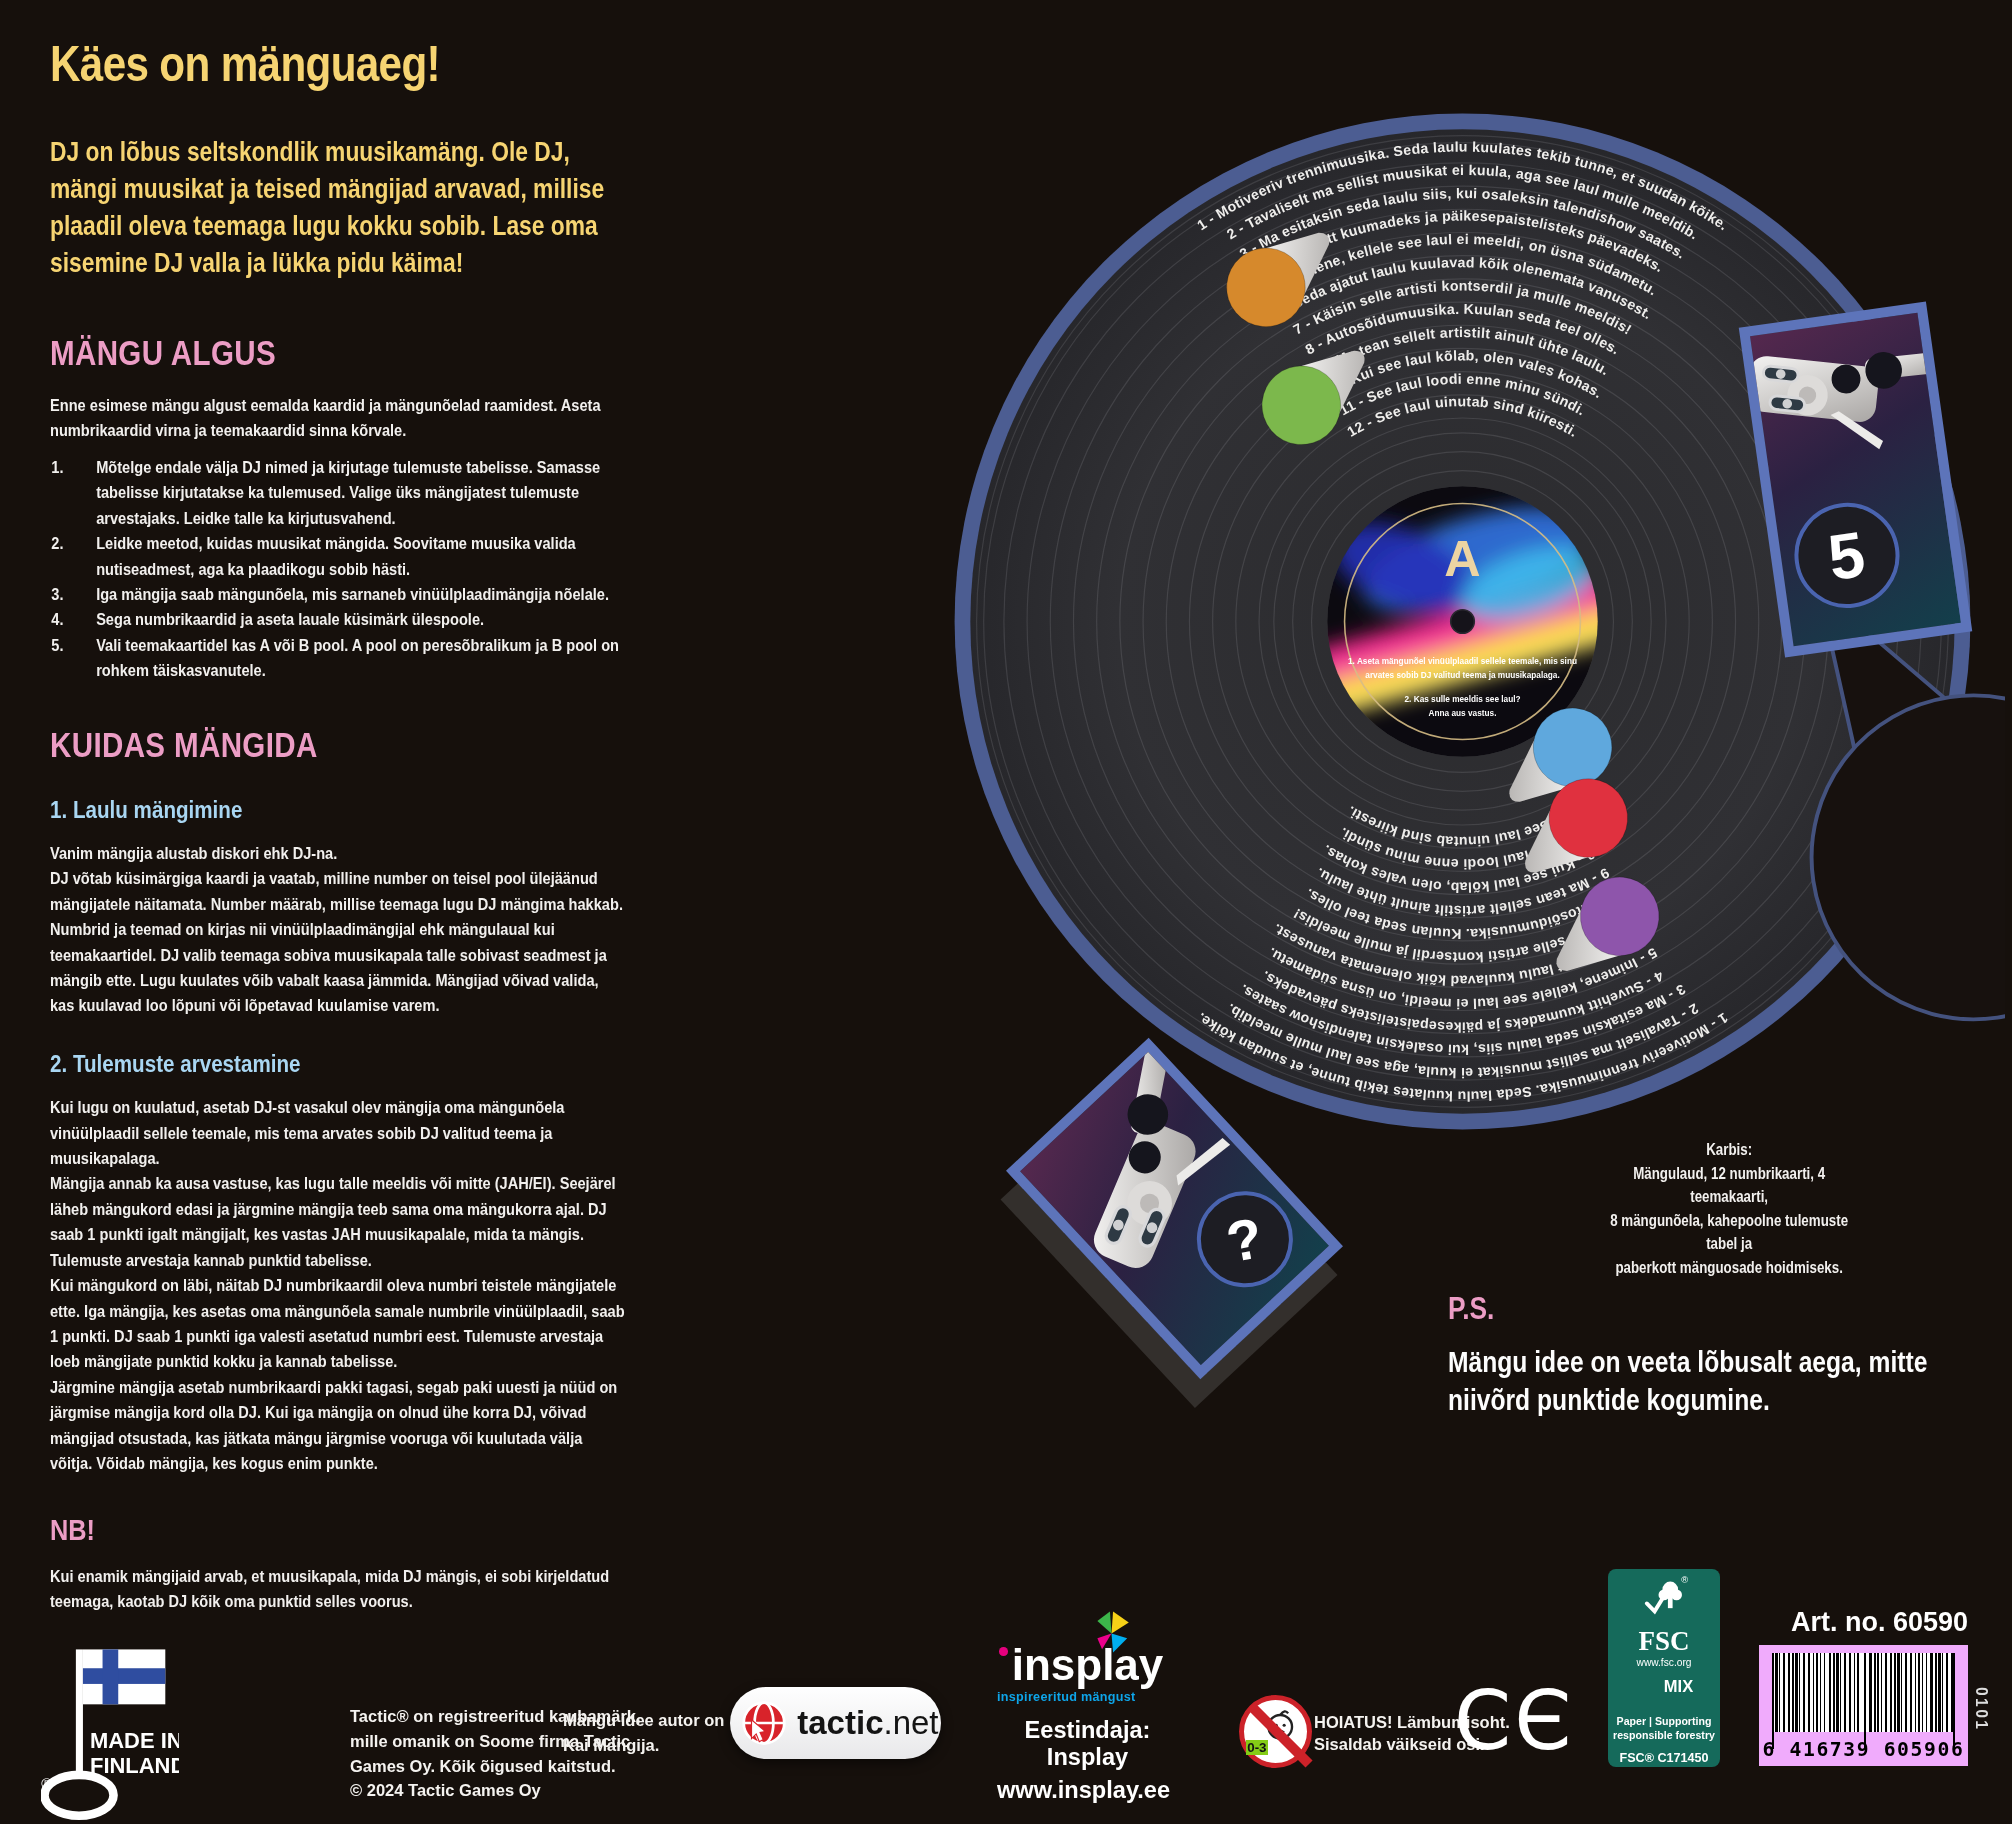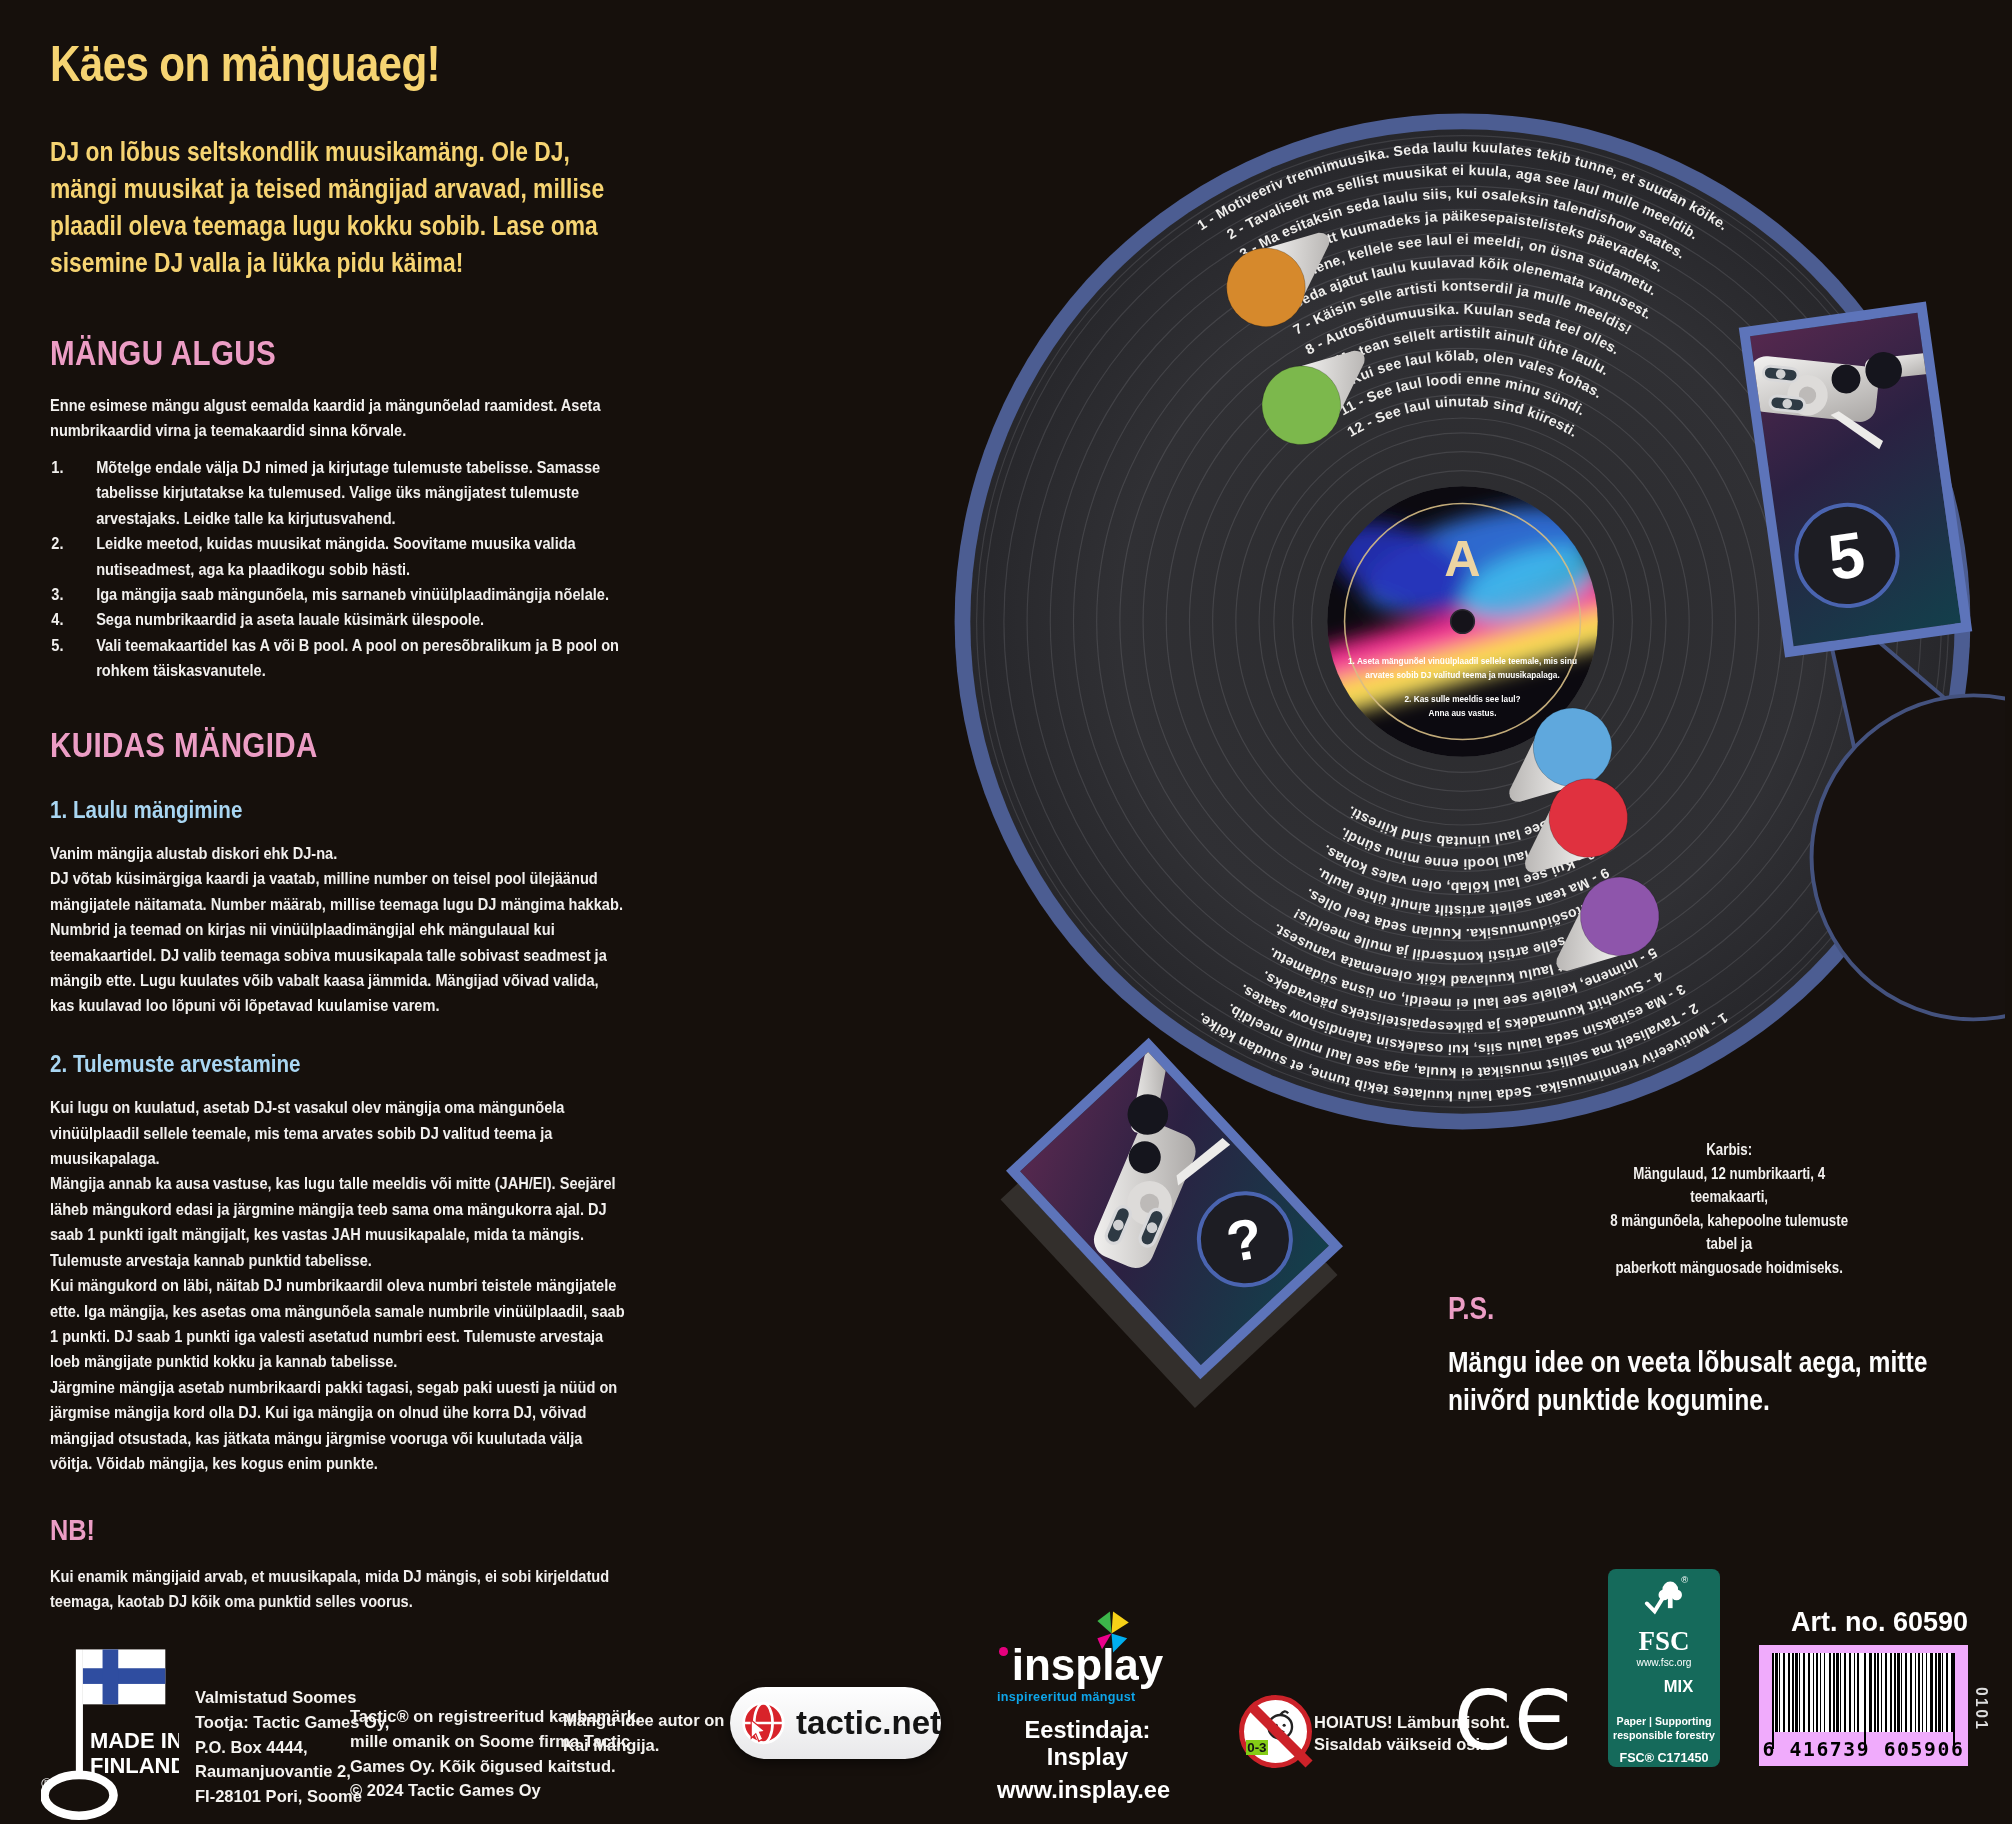--- a/index.html
+++ b/index.html
@@ -52,21 +52,21 @@
   #card-question .hs{left:-7.9px;top:4.7px;width:236px;height:171px;transform:rotate(-24deg);}
 
   
   .abs{position:absolute;}
   .fcol{font-size:16.5px;font-weight:700;line-height:1.5;color:#f5f3f0;}
   .tactic-pill{left:730px;top:1687px;width:211px;height:72px;border-radius:36px;
       background:linear-gradient(#ffffff,#e8e8ea);display:flex;align-items:center;
       box-shadow:0 3.9px 11px rgba(0,0,0,.5);}
   .tactic-pill .wordmark{margin-left:7.9px;font-size:33px;color:#141414;}
   .tactic-pill .brand{font-weight:800;}
-  .tactic-pill .suffix{font-weight:700;margin-top:24px;}
+  .tactic-pill .suffix{font-weight:400;margin-top:24px;}
   .insplay{left:997px;top:1640px;width:181px;}
   .insplay .name{position:relative;font-size:44px;font-weight:700;color:#fff;letter-spacing:0;text-align:center;}
   .insplay .idot{position:absolute;left:2.4px;top:7px;width:8.6px;height:8.6px;border-radius:50%;
       background:#e6007e;}
   .insplay .pin{position:absolute;left:94px;top:-30px;}
   .insplay .tagline{margin-top:0;font-size:12.6px;font-weight:600;color:#0ea5e9;letter-spacing:0.3px;}
   .insplay .dist{margin-top:12.6px;font-size:23.6px;font-weight:700;color:#fff;text-align:center;}
   .insplay .site{margin-top:6.3px;font-size:23.6px;font-weight:700;color:#fff;}
   .age-warning{left:1239px;top:1695px;width:63px;height:63px;border-radius:50%;background:#fff;
       border:5.5px solid #cc2229;box-sizing:content-box;}
@@ -343,27 +343,20 @@
     <rect x="44" y="12" width="9" height="156" fill="#fff"></rect>
     <rect x="53" y="12" width="105" height="70" fill="#fff"></rect>
     <rect x="53" y="36" width="105" height="20" fill="#2f4da0"></rect>
     <rect x="78" y="12" width="20" height="70" fill="#2f4da0"></rect>
     <text x="62" y="138" font-size="28" font-weight="700" fill="#fff" font-family="Liberation Sans,sans-serif">MADE IN</text>
     <text x="62" y="170" font-size="28" font-weight="700" fill="#fff" font-family="Liberation Sans,sans-serif">FINLAND</text>
     <ellipse cx="48" cy="198" rx="44" ry="26" fill="none" stroke="#fff" stroke-width="11"></ellipse>
     <text x="0" y="190" font-size="19" fill="#fff" font-family="Liberation Sans,sans-serif">®</text>
   </svg>
 
-  <div class="abs fcol" style="left:195px;top:1685px">
-    <div>Valmistatud Soomes</div>
-    <div>Tootja: Tactic Games Oy,</div>
-    <div>P.O. Box 4444,</div>
-    <div>Raumanjuovantie 2,</div>
-    <div>FI-28101 Pori, Soome</div>
-  </div>
 
   <div class="abs fcol" style="left:350px;top:1704px">
     <div>Tactic® on registreeritud kaubamärk,</div>
     <div>mille omanik on Soome firma Tactic</div>
     <div>Games Oy. Kõik õigused kaitstud.</div>
     <div>© 2024 Tactic Games Oy</div>
   </div>
 
   <div class="abs fcol" style="left:563px;top:1708px">
     <div>Mängu idee autor on</div>

